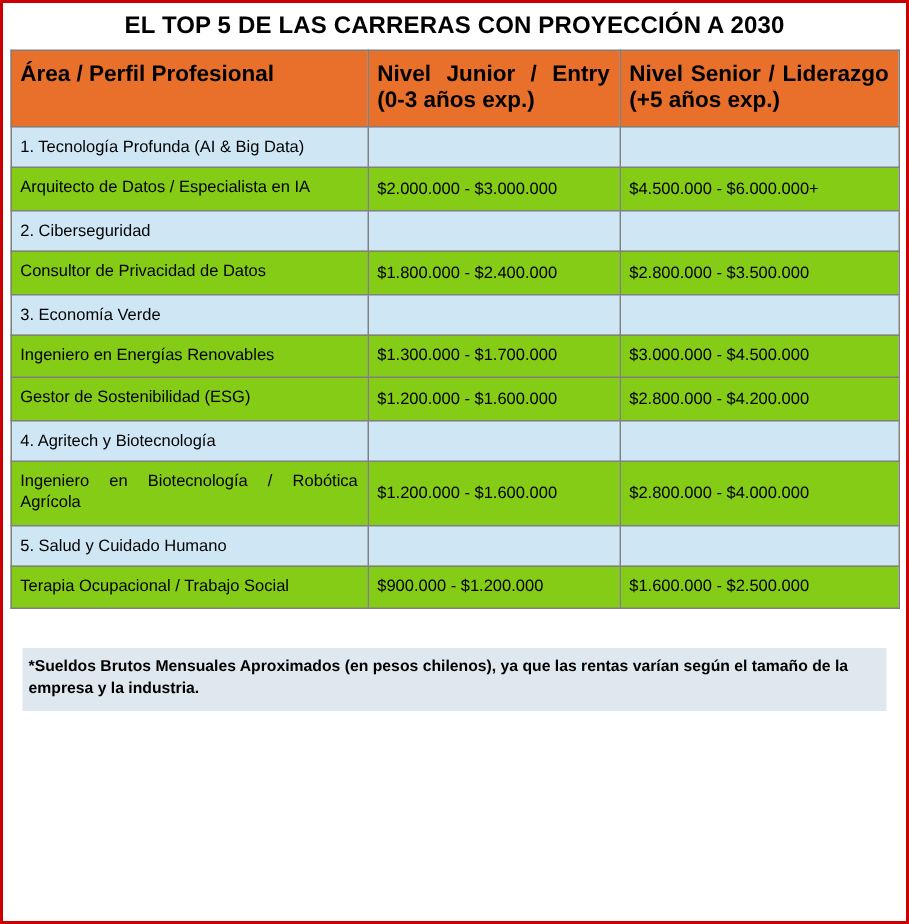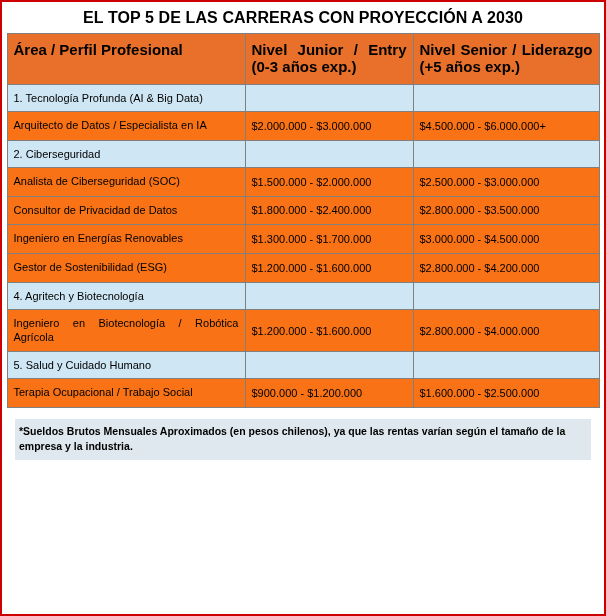--- a/index.html
+++ b/index.html
@@ -58,32 +58,32 @@
   .col-a { width: 238px; }
   .col-b { width: 168px; }
   .col-c { width: 186px; }
   tr.category td {
     background: #cfe7f5;
     font-size: 11px;
     padding-top: 7px;
     padding-bottom: 7px;
   }
   tr.role td {
-    background: #f97316;
+    background: #84cc16;
     padding-top: 7px;
     padding-bottom: 7px;
   }
   td.role-name {
     text-align: justify;
     text-align-last: left;
     line-height: 1.25;
   }
   #footnote {
     width: 576px;
-    margin: 11px auto 0 auto;
+    margin: 26px auto 0 auto;
     background: #dfe8ee;
     font-weight: bold;
     font-size: 10.5px;
     line-height: 1.45;
     color: #000000;
     padding: 5px 4px 6px 4px;
     box-sizing: border-box;
   }
 </style>
 </head>
@@ -115,32 +115,32 @@
         <td class="col-c">$4.500.000 - $6.000.000+</td>
       </tr>
 
 
       <tr class="category">
         <td class="col-a">2. Ciberseguridad</td>
         <td class="col-b"></td>
         <td class="col-c"></td>
       </tr>
 
-      <tr class="role">
-        <td class="col-a role-name">Analista de Ciberseguridad (SOC)</td>
-        <td class="col-b">$1.500.000 - $2.000.000</td>
-        <td class="col-c">$2.500.000 - $3.000.000</td>
-      </tr>
 
       <tr class="role">
         <td class="col-a role-name">Consultor de Privacidad de Datos</td>
         <td class="col-b">$1.800.000 - $2.400.000</td>
         <td class="col-c">$2.800.000 - $3.500.000</td>
       </tr>
 
+      <tr class="category">
+        <td class="col-a">3. Economía Verde</td>
+        <td class="col-b"></td>
+        <td class="col-c"></td>
+      </tr>
 
       <tr class="role">
         <td class="col-a role-name">Ingeniero en Energías Renovables</td>
         <td class="col-b">$1.300.000 - $1.700.000</td>
         <td class="col-c">$3.000.000 - $4.500.000</td>
       </tr>
 
       <tr class="role">
         <td class="col-a role-name">Gestor de Sostenibilidad (ESG)</td>
         <td class="col-b">$1.200.000 - $1.600.000</td>

